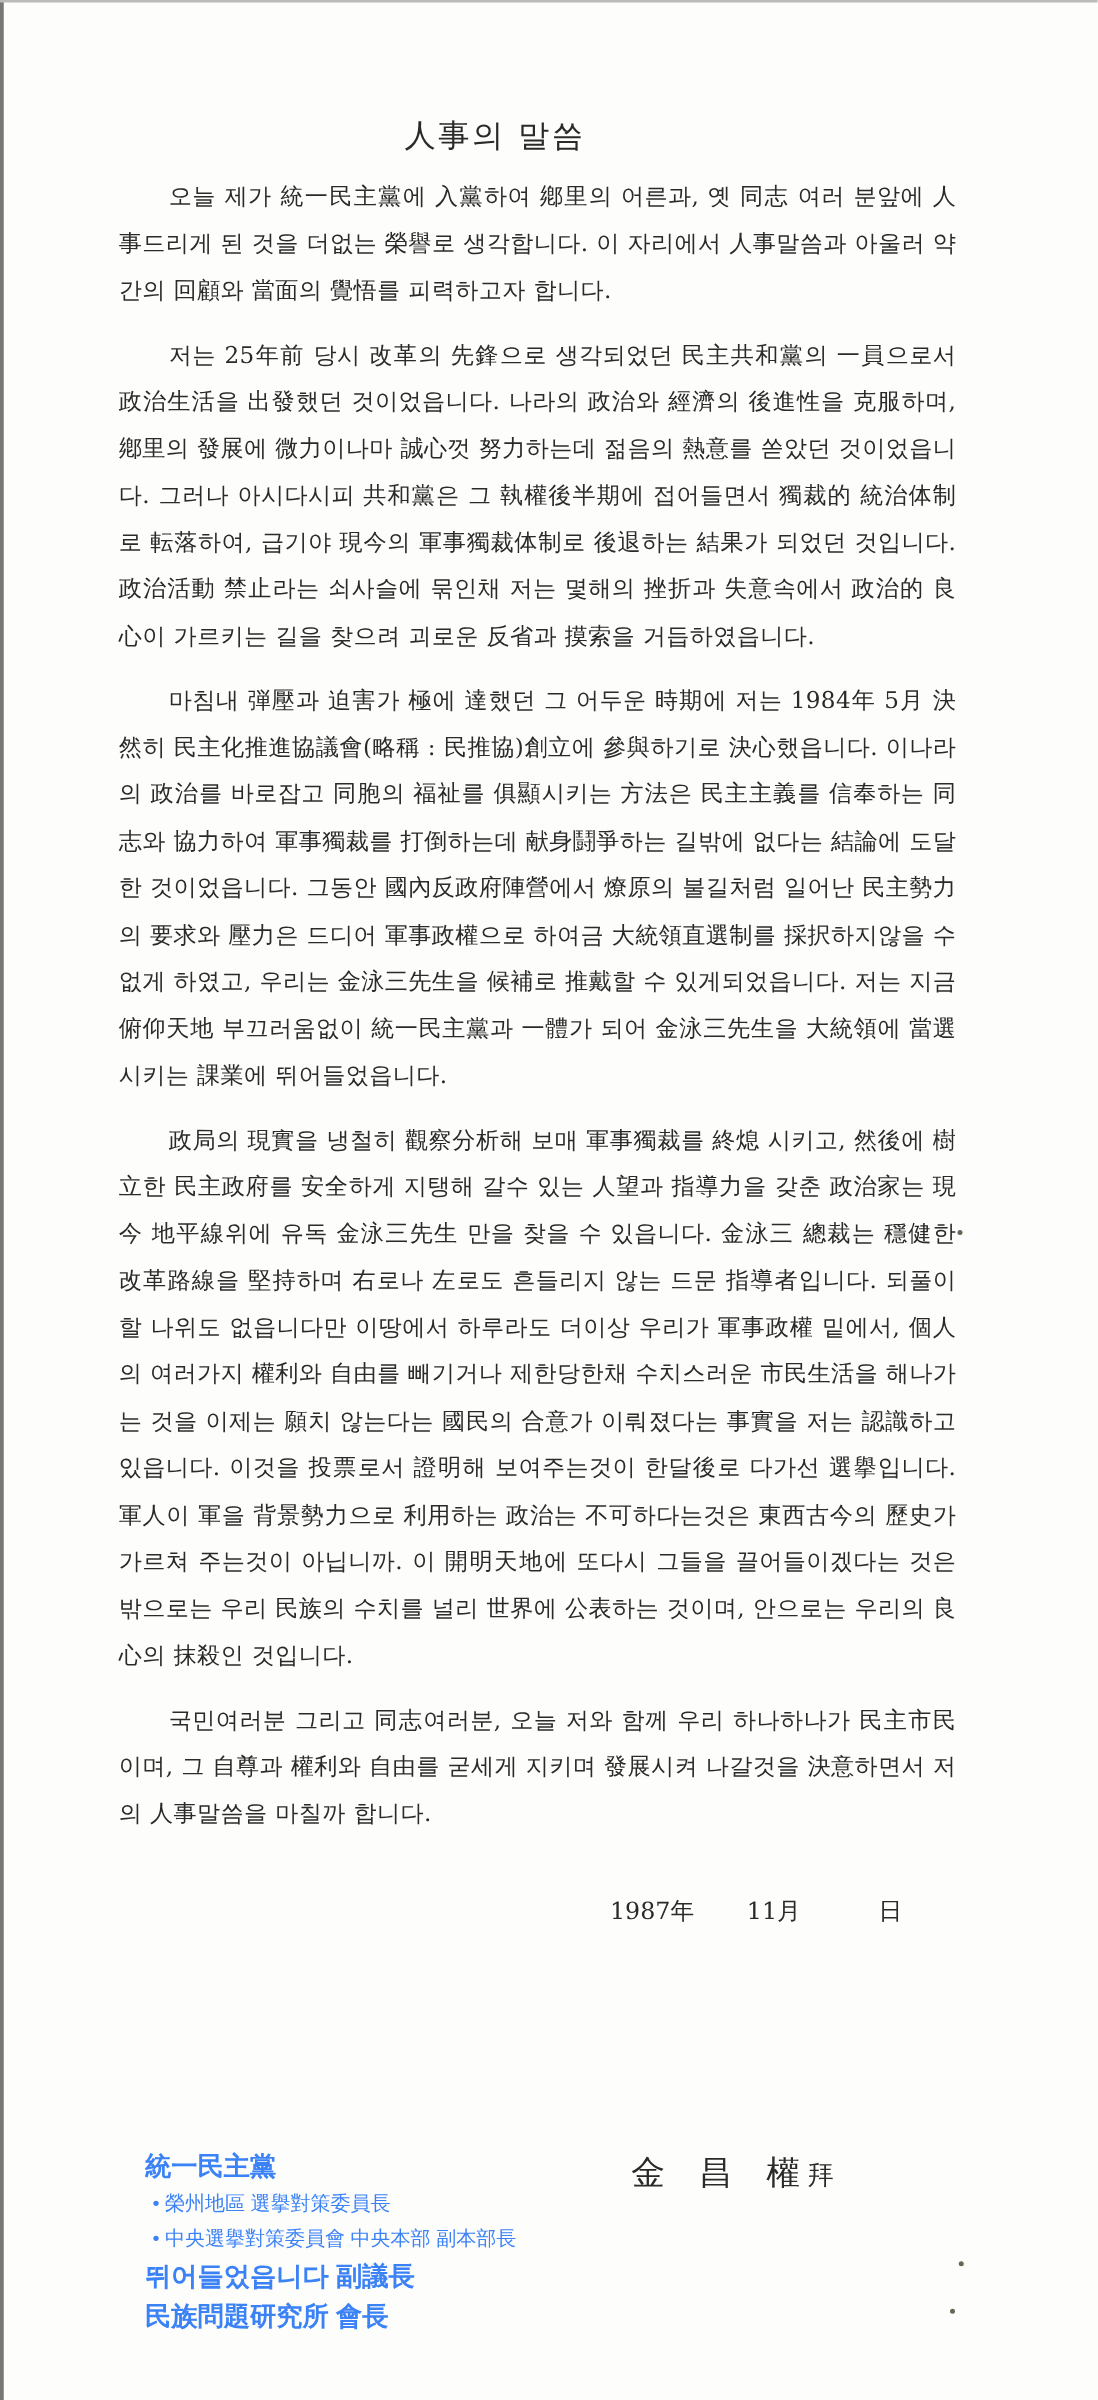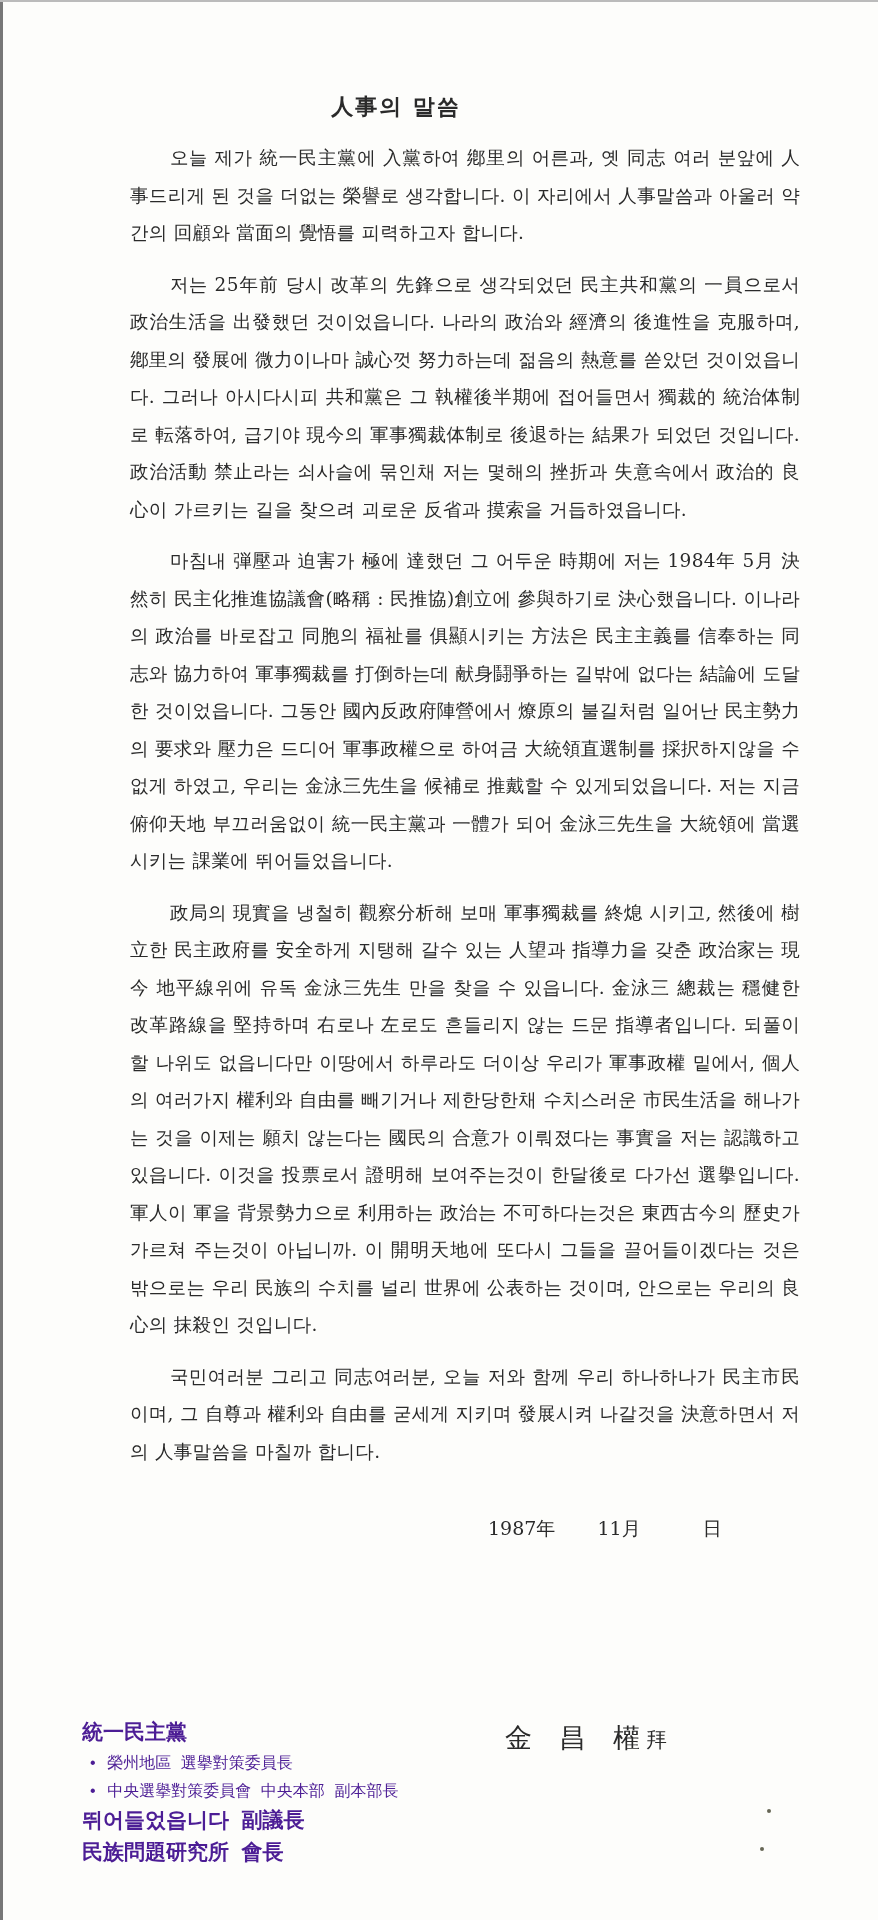--- a/index.html
+++ b/index.html
@@ -2,28 +2,28 @@
 <html><head>
 <meta charset="utf-8">
 <style>
   html, body { margin:0; padding:0; }
   body {
     width:878px; height:1920px; background:#fdfdfb; position:relative; overflow:hidden;
     font-family:"DejaVu Serif", "Liberation Serif", serif; color:#2a2a2a;
   }
   .edge-left { position:absolute; left:0; top:0; width:3px; height:1920px; background:#777; }
   .edge-top { position:absolute; left:0; top:0; width:878px; height:2px; background:#bbb; }
-  .title { position:absolute; top:92px; left:0; width:792px; text-align:center; font-size:22px; letter-spacing:2px;font-weight:bold; }
-  .body-text { position:absolute; left:95px; width:670px; font-size:18.5px; line-height:37.5px; text-align:justify; letter-spacing:0.3px;margin-left:35px; }
+  .title { position:absolute; top:92px; left:0; width:792px; text-align:center; font-size:25px; letter-spacing:2px; }
+  .body-text { position:absolute; left:95px; width:670px; font-size:18.5px; line-height:37.5px; text-align:justify; letter-spacing:0.3px; }
   .para { margin:0 0 14px 0; text-indent:40px; }
   .date { position:absolute; top:1516px; left:488px; font-size:19px; word-spacing:0; }
   .date span { display:inline-block; }
   .signature { position:absolute; top:1720px; left:505px; font-size:27px; }
   .signature .bow { font-size:21px; margin-left:6px; }
-  .affil { position:absolute; left:82px; top:1718px; font-family:Liberation Mono, monospace; color:#4c1d95; }
+  .affil { position:absolute; left:116px; top:1718px; font-family:Liberation Sans, sans-serif; color:#3b82f6; }
   .org { font-weight:bold; font-size:21px; line-height:32px; }
   .sub { font-size:16px; line-height:28px; padding-left:6px; }
   .sub::before { content:"• "; }
   .speck { position:absolute; width:4px; height:4px; border-radius:50%; background:#665; }
 </style>
 </head>
 <body>
 
 <div class="edge-left"></div>
 <div class="edge-top"></div>

